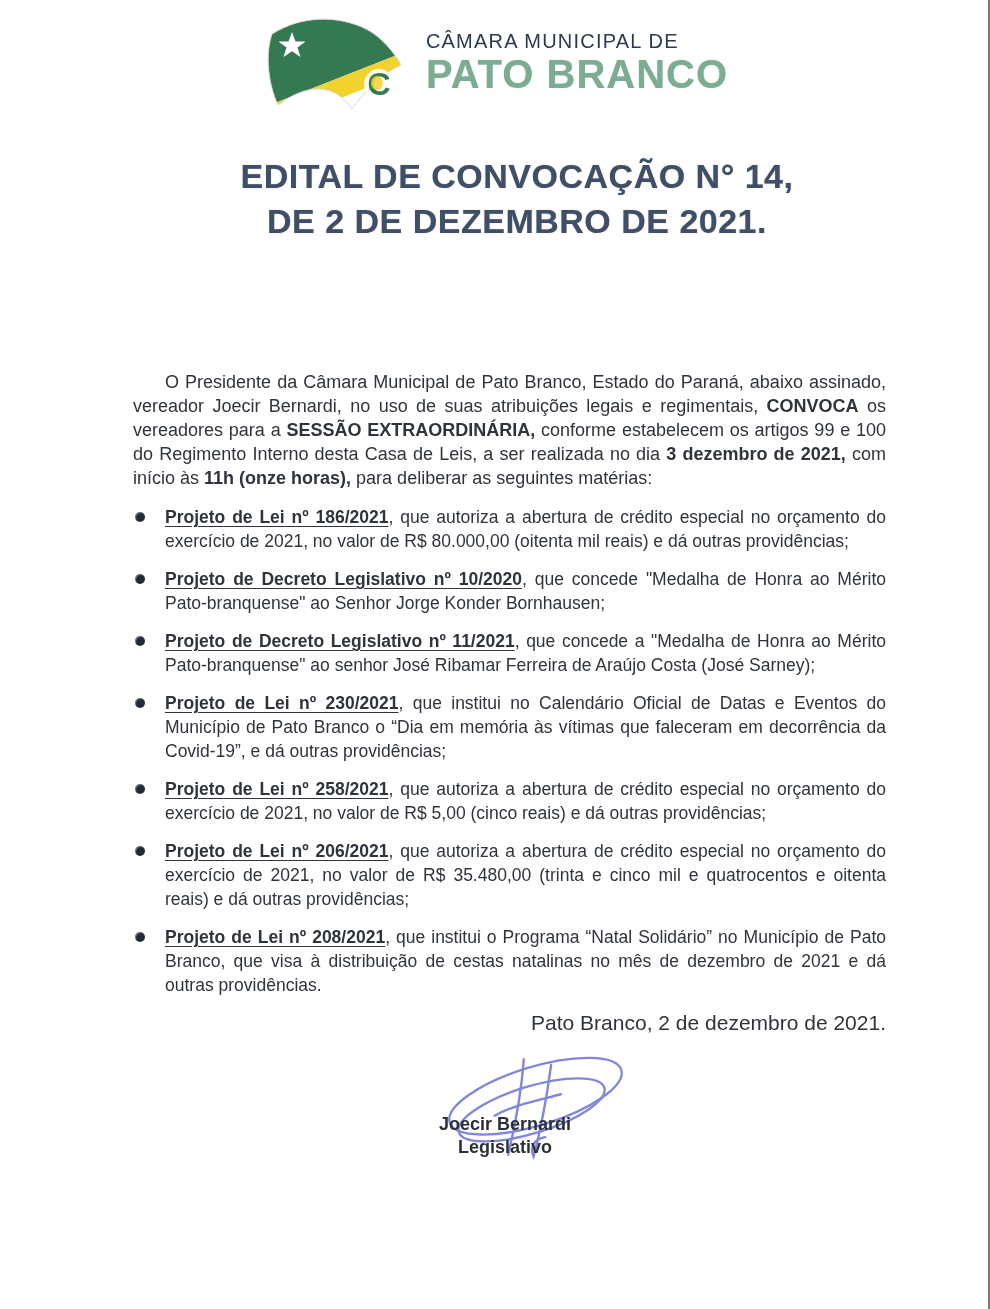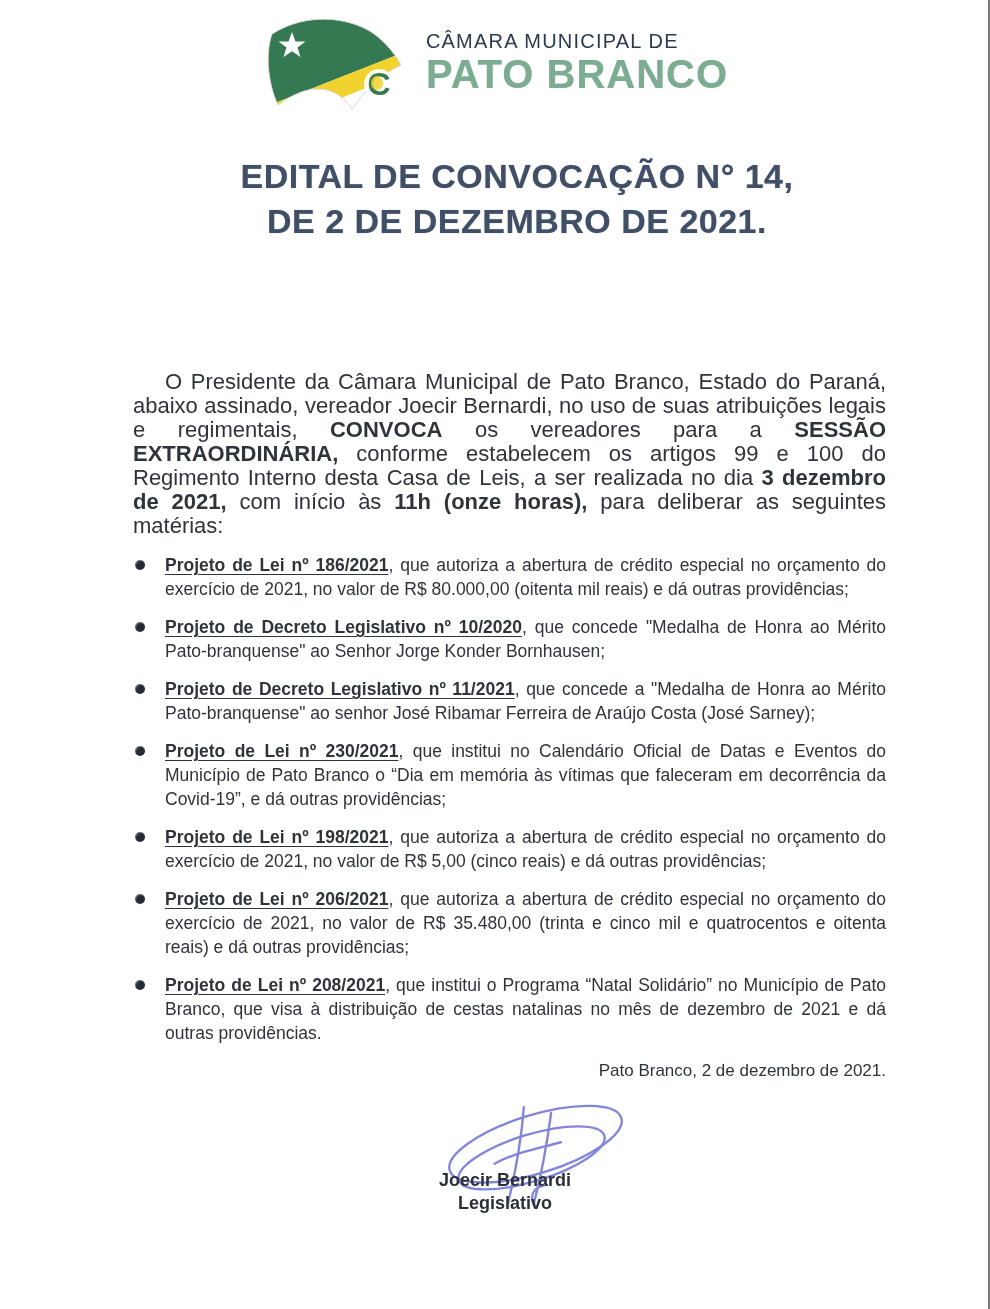--- a/index.html
+++ b/index.html
@@ -39,21 +39,21 @@
     font-size:34px;font-weight:bold;letter-spacing:.5px;
     color:#404e66;line-height:45px;
     text-shadow:0 0 1px rgba(64,78,102,.55);
     padding-left:44px;
   }
   
   .intro{
     margin:126px 104px 0 133px;
     text-align:justify;
     text-indent:32px;
-    font-size:22px;line-height:24px;
+    font-size:18px;line-height:24px;
     color:#2f343b;
   }
   .b{font-weight:bold;}
   
   .items{margin:15px 104px 0 133px;}
   .item{
     position:relative;
     padding-left:32px;
     text-align:justify;
     font-size:17.5px;line-height:24px;
@@ -68,34 +68,33 @@
   }
   .item-title{
     font-weight:bold;
     text-decoration:underline;
     text-underline-offset:3px;
   }
   
   .dateline{
     margin:2px 104px 0 133px;
     text-align:right;
-    font-size:17px;line-height:24px;
+    font-size:21px;line-height:24px;
     color:#2f343b;
   }
   .signature-area{position:relative;height:175px;}
   .scrawl{
     position:absolute;left:438px;top:8px;
     width:195px;height:122px;
   }
   .signer{
     position:absolute;left:415px;top:78px;width:180px;
     text-align:center;
     font-weight:bold;font-size:18px;line-height:23px;
     color:#2b3038;
-    margin-top:8px;
   }
 </style>
 </head>
 <body>
 
 <div class="page">
   <div class="scan-edge"></div>
 
   <div class="header">
     <div class="flag-wrap">
@@ -139,21 +138,21 @@
     <div class="item">
       <span class="bullet"></span><span class="item-title">Projeto de Decreto Legislativo nº 10/2020</span><span>, que concede "Medalha de Honra ao Mérito Pato-branquense" ao Senhor Jorge Konder Bornhausen;</span>
     </div>
     <div class="item">
       <span class="bullet"></span><span class="item-title">Projeto de Decreto Legislativo nº 11/2021</span><span>, que concede a "Medalha de Honra ao Mérito Pato-branquense" ao senhor José Ribamar Ferreira de Araújo Costa (José Sarney);</span>
     </div>
     <div class="item">
       <span class="bullet"></span><span class="item-title">Projeto de Lei nº 230/2021</span><span>, que institui no Calendário Oficial de Datas e Eventos do Município de Pato Branco o “Dia em memória às vítimas que faleceram em decorrência da Covid-19”, e dá outras providências;</span>
     </div>
     <div class="item">
-      <span class="bullet"></span><span class="item-title">Projeto de Lei nº 198/2021</span><span>, que autoriza a abertura de crédito especial no orçamento do exercício de 2021, no valor de R$ 5,00 (cinco reais) e dá outras providências;</span>
+      <span class="bullet"></span><span class="item-title">Projeto de Lei nº 258/2021</span><span>, que autoriza a abertura de crédito especial no orçamento do exercício de 2021, no valor de R$ 5,00 (cinco reais) e dá outras providências;</span>
     </div>
     <div class="item">
       <span class="bullet"></span><span class="item-title">Projeto de Lei nº 206/2021</span><span>, que autoriza a abertura de crédito especial no orçamento do exercício de 2021, no valor de R$ 35.480,00 (trinta e cinco mil e quatrocentos e oitenta reais) e dá outras providências;</span>
     </div>
     <div class="item">
       <span class="bullet"></span><span class="item-title">Projeto de Lei nº 208/2021</span><span>, que institui o Programa “Natal Solidário” no Município de Pato Branco, que visa à distribuição de cestas natalinas no mês de dezembro de 2021 e dá outras providências.</span>
     </div>
   </div>
 
   <div class="dateline">Pato Branco, 2 de dezembro de 2021.</div>

